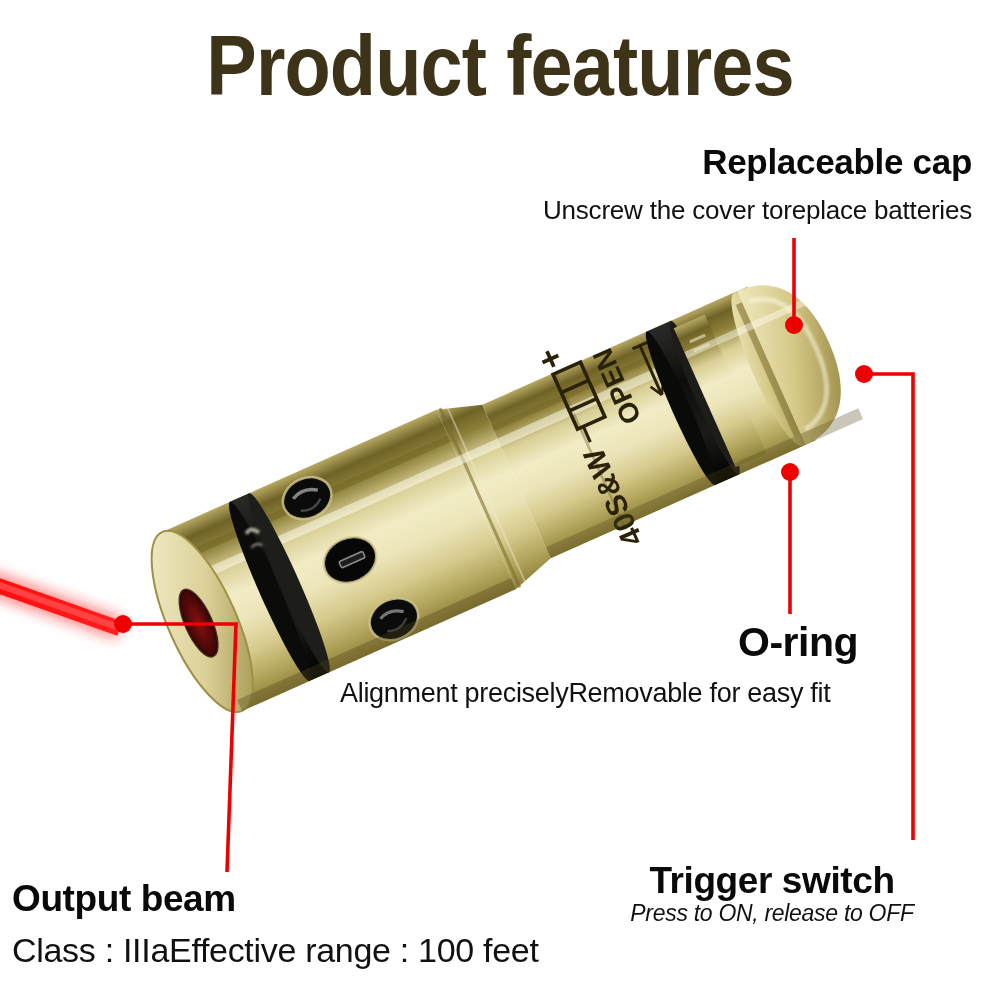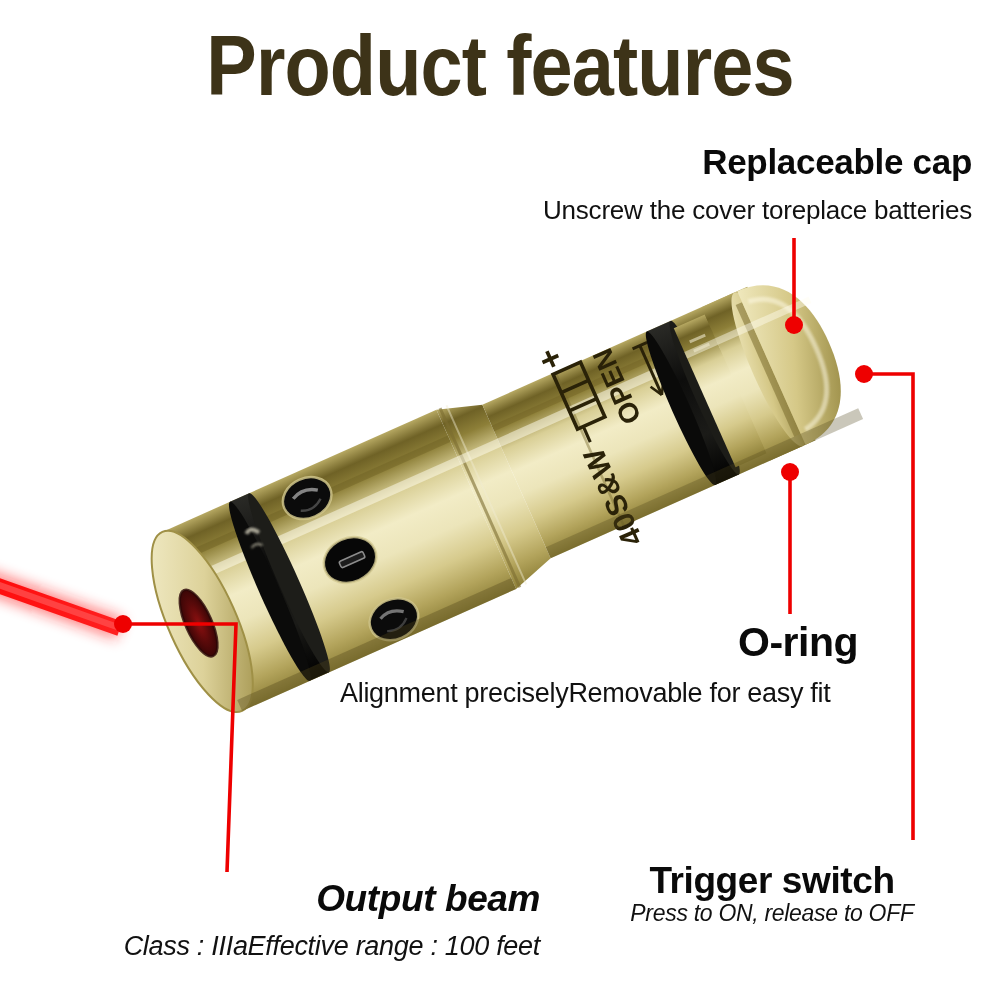--- a/index.html
+++ b/index.html
@@ -42,23 +42,23 @@
   }
 
   #callout-replaceable-cap{left:0;top:144px;width:972px;text-align:right;}
   #callout-replaceable-cap .c-title{font-size:35px;letter-spacing:-0.3px;}
   #callout-replaceable-cap .c-sub{font-size:26px;margin-top:18px;letter-spacing:-0.2px;}
 
   #callout-oring{left:340px;top:622px;width:600px;text-align:left;}
   #callout-oring .c-title{font-size:41px;margin-left:398px;letter-spacing:-0.5px;}
   #callout-oring .c-sub{font-size:27px;margin-top:17px;letter-spacing:-0.3px;}
 
-  #callout-output-beam{left:20px;top:880px;width:520px;text-align:right;font-style:italic;}
+  #callout-output-beam{left:12px;top:880px;width:520px;text-align:left;}
   #callout-output-beam .c-title{font-size:37px;letter-spacing:-0.4px;}
-  #callout-output-beam .c-sub{font-size:27px;margin-top:16px;letter-spacing:-0.3px;}
+  #callout-output-beam .c-sub{font-size:34px;margin-top:16px;letter-spacing:-0.3px;}
 
   #callout-trigger-switch{left:557px;top:862px;width:430px;text-align:center;}
   #callout-trigger-switch .c-title{font-size:37px;letter-spacing:-0.4px;}
   #callout-trigger-switch .c-sub{font-size:23px;margin-top:3px;letter-spacing:-0.3px;font-style:italic;}
 
   
   #product-art{position:absolute;left:0;top:0;width:1000px;height:1000px;}
 </style>
 </head>
 <body>

